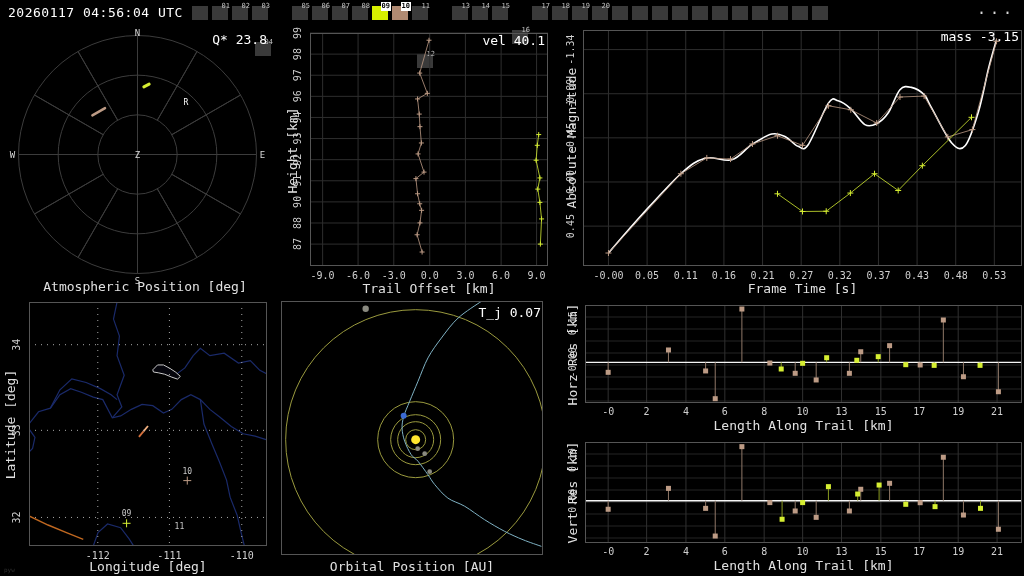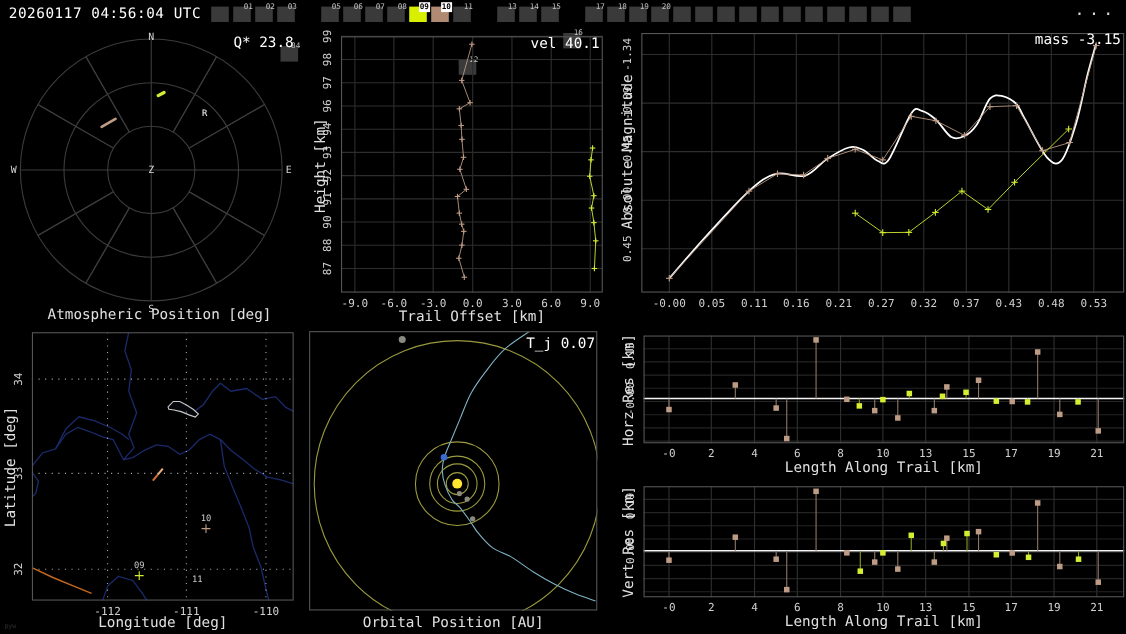--- a/index.html
+++ b/index.html
@@ -309,20 +309,21 @@
       <line x1="288.49600000000004" y1="143.724" x2="294.49600000000004" y2="143.724" stroke="#d6ee32" stroke-width="1"></line>
       <line x1="291.49600000000004" y1="140.724" x2="291.49600000000004" y2="146.724" stroke="#d6ee32" stroke-width="1"></line>
       <line x1="312.202" y1="160.48000000000002" x2="318.202" y2="160.48000000000002" stroke="#d6ee32" stroke-width="1"></line>
       <line x1="315.202" y1="157.48000000000002" x2="315.202" y2="163.48000000000002" stroke="#d6ee32" stroke-width="1"></line>
       <line x1="336.34700000000004" y1="135.7" x2="342.34700000000004" y2="135.7" stroke="#d6ee32" stroke-width="1"></line>
       <line x1="339.34700000000004" y1="132.7" x2="339.34700000000004" y2="138.7" stroke="#d6ee32" stroke-width="1"></line>
       <line x1="385.515" y1="87.32" x2="391.515" y2="87.32" stroke="#d6ee32" stroke-width="1"></line>
       <line x1="388.515" y1="84.32" x2="388.515" y2="90.32" stroke="#d6ee32" stroke-width="1"></line>
     </svg>
   <div class="abs ann" style="right:5px;top:29px">mass -3.15</div>
+  <div class="abs axtitle" style="left:583px;top:281px;width:439px">Frame Time [s]</div>
   <div class="abs axtitle rot" style="left:511px;top:141px;width:120px">Absolute Magnitude</div>
 
   <svg id="map-svg" style="left:29px;top:302px" width="238" height="244">
       <clipPath id="mapclip">
         <rect x="0" y="0" width="238" height="244"></rect>
       </clipPath>
       <g clip-path="url(#mapclip)">
         <polyline points="88.06,0 84.49,17.080000000000002 90.44,34.160000000000004 88.06,53.68 95.2,73.2 88.06,92.72 92.82000000000001,104.92 83.3,115.89999999999999" fill="none" stroke="#1a2a6a" stroke-width="1.2"></polyline>
         <polyline points="142.79999999999998,75.64 155.89000000000001,65.88000000000001 164.22,53.68 171.35999999999999,46.36 180.88,53.68 195.16,51.239999999999995 209.44,61 221.34,58.559999999999995 230.85999999999999,68.32000000000001 238,71.97999999999999" fill="none" stroke="#1a2a6a" stroke-width="1.2"></polyline>
         <polyline points="0,122 9.52,109.8 21.419999999999998,106.14 30.94,92.72 41.65,86.61999999999999 52.36,90.28 64.26,95.16 73.78,97.60000000000001 83.3,115.89999999999999 91.63,113.94800000000001 102.34,107.36 113.05,102.47999999999999 123.76,103.7 134.47,111.02000000000001 142.79999999999998,107.36 152.32,97.60000000000001 161.84,92.72 171.35999999999999,97.60000000000001 180.88,107.36 190.4,114.67999999999999 202.29999999999998,124.44 214.20000000000002,131.76000000000002 226.1,134.20000000000002 238,137.85999999999999" fill="none" stroke="#1a2a6a" stroke-width="1.2"></polyline>

